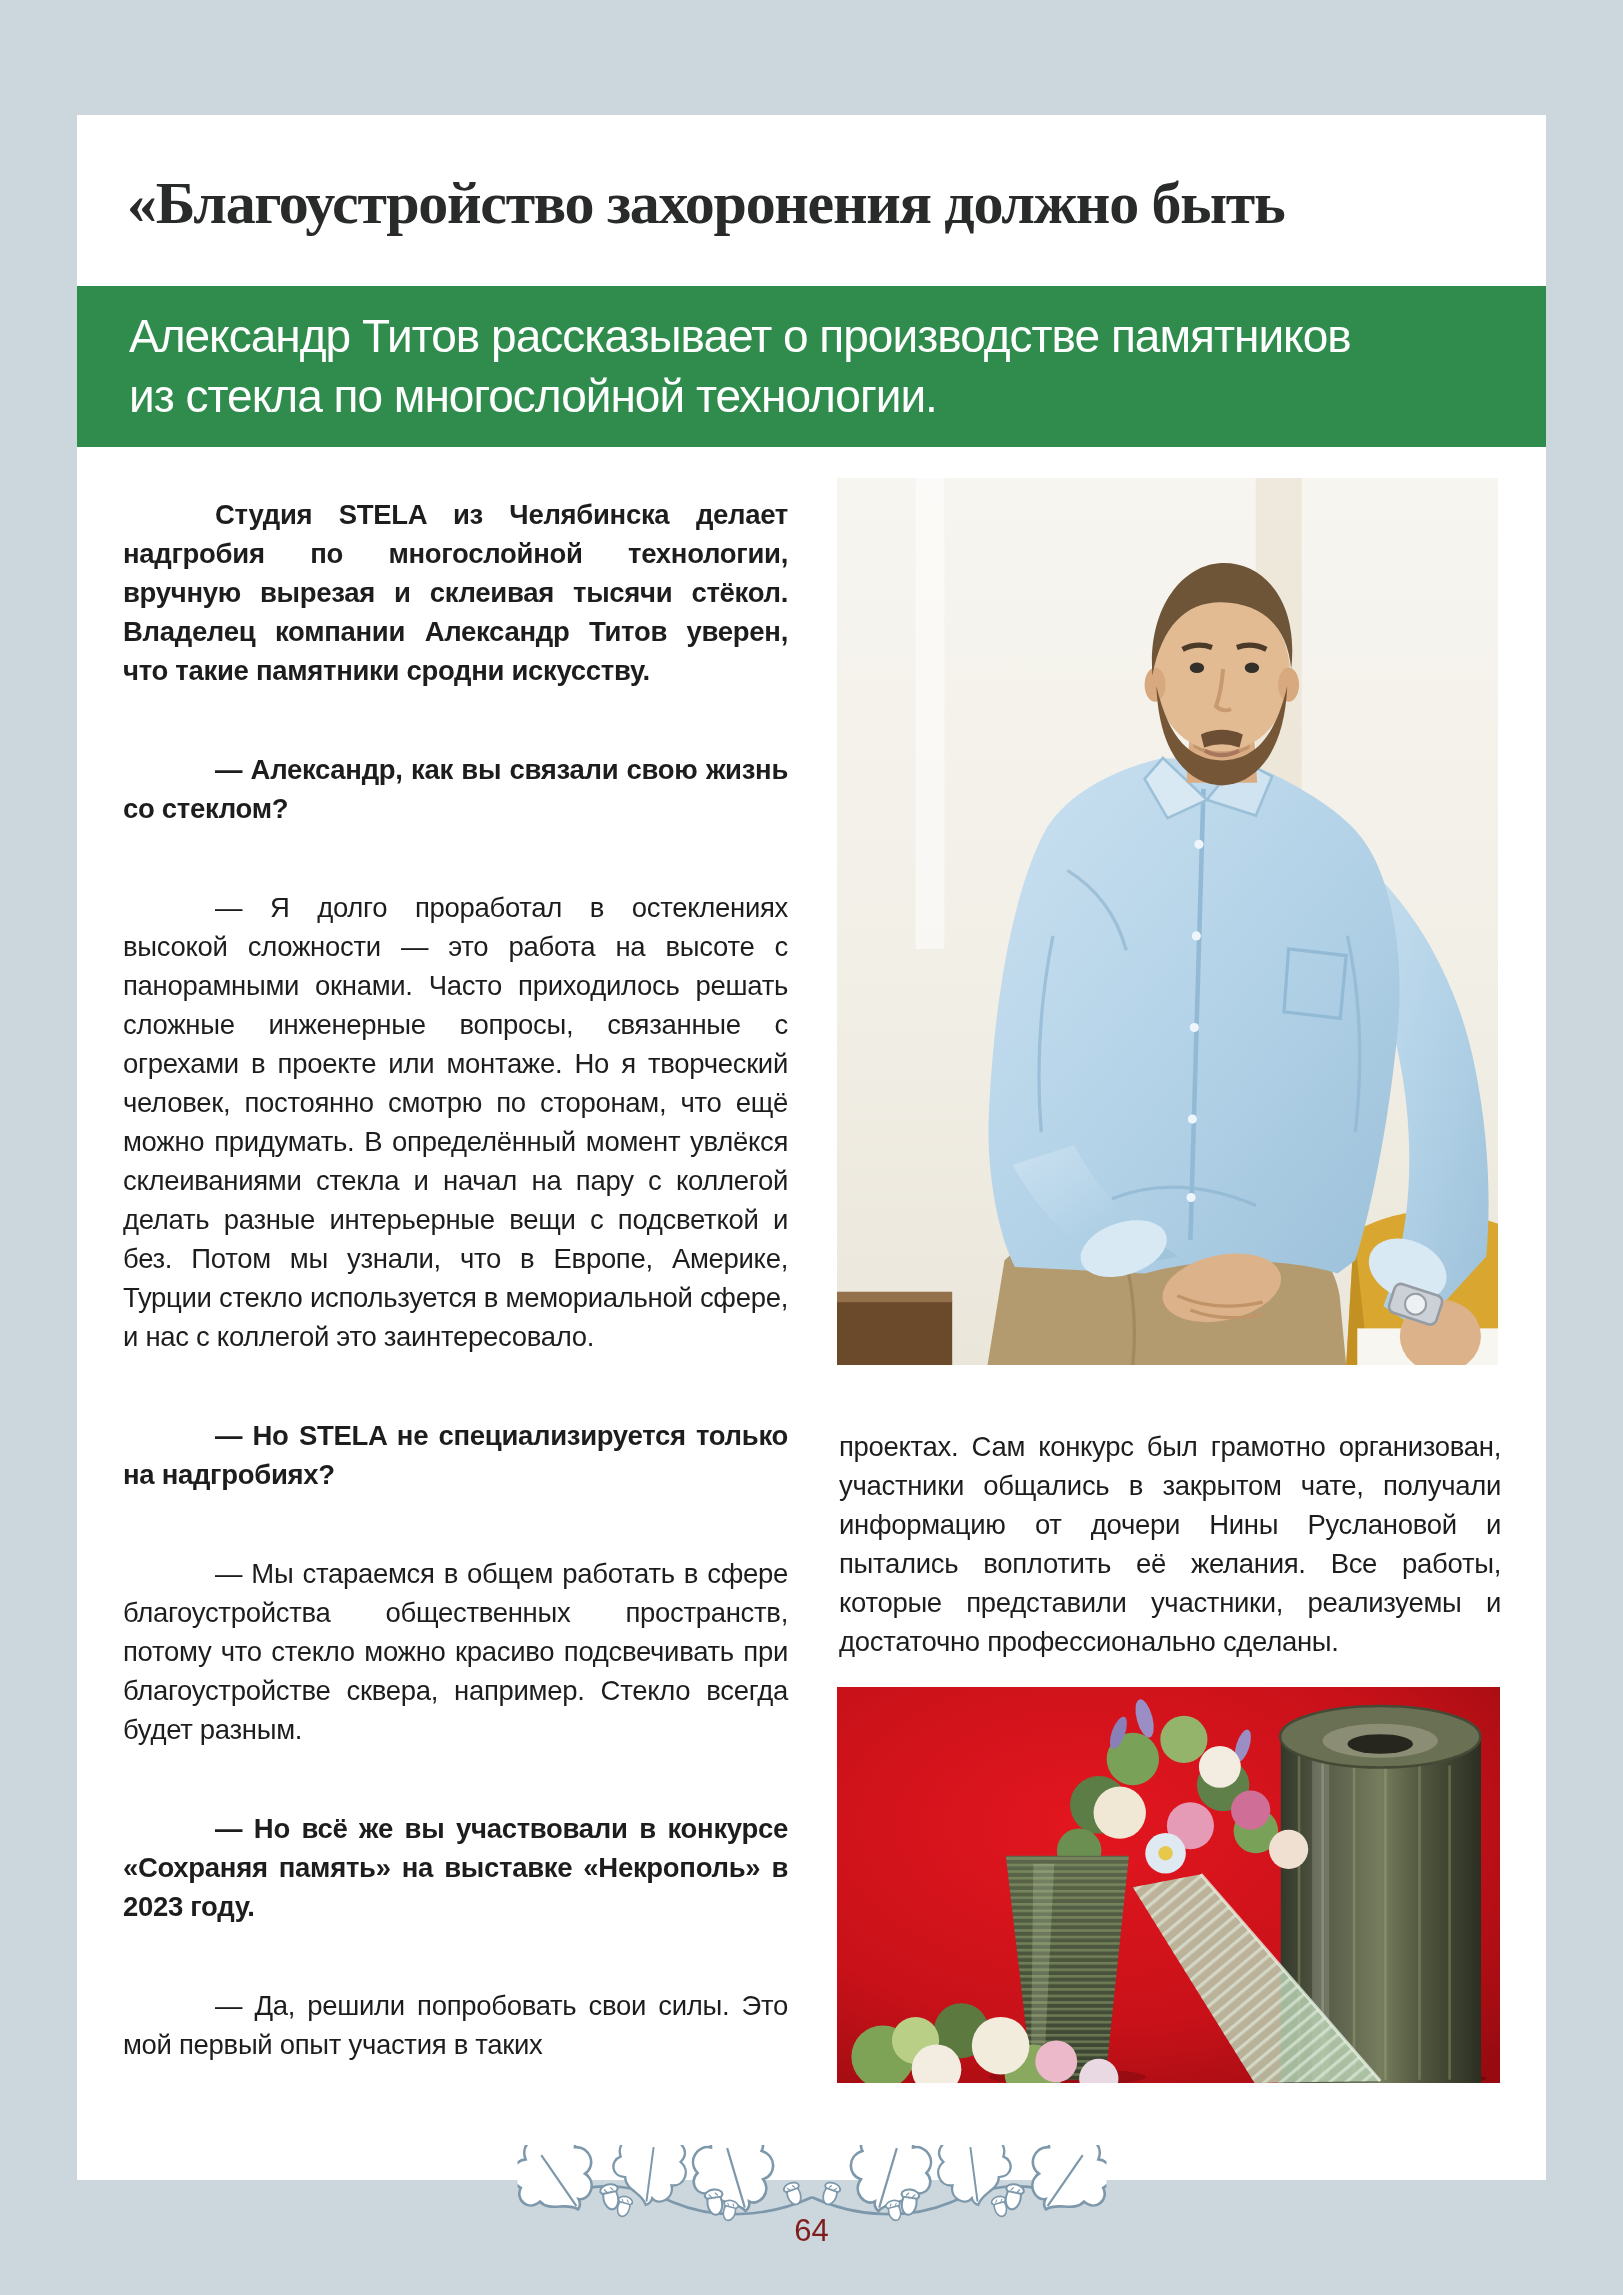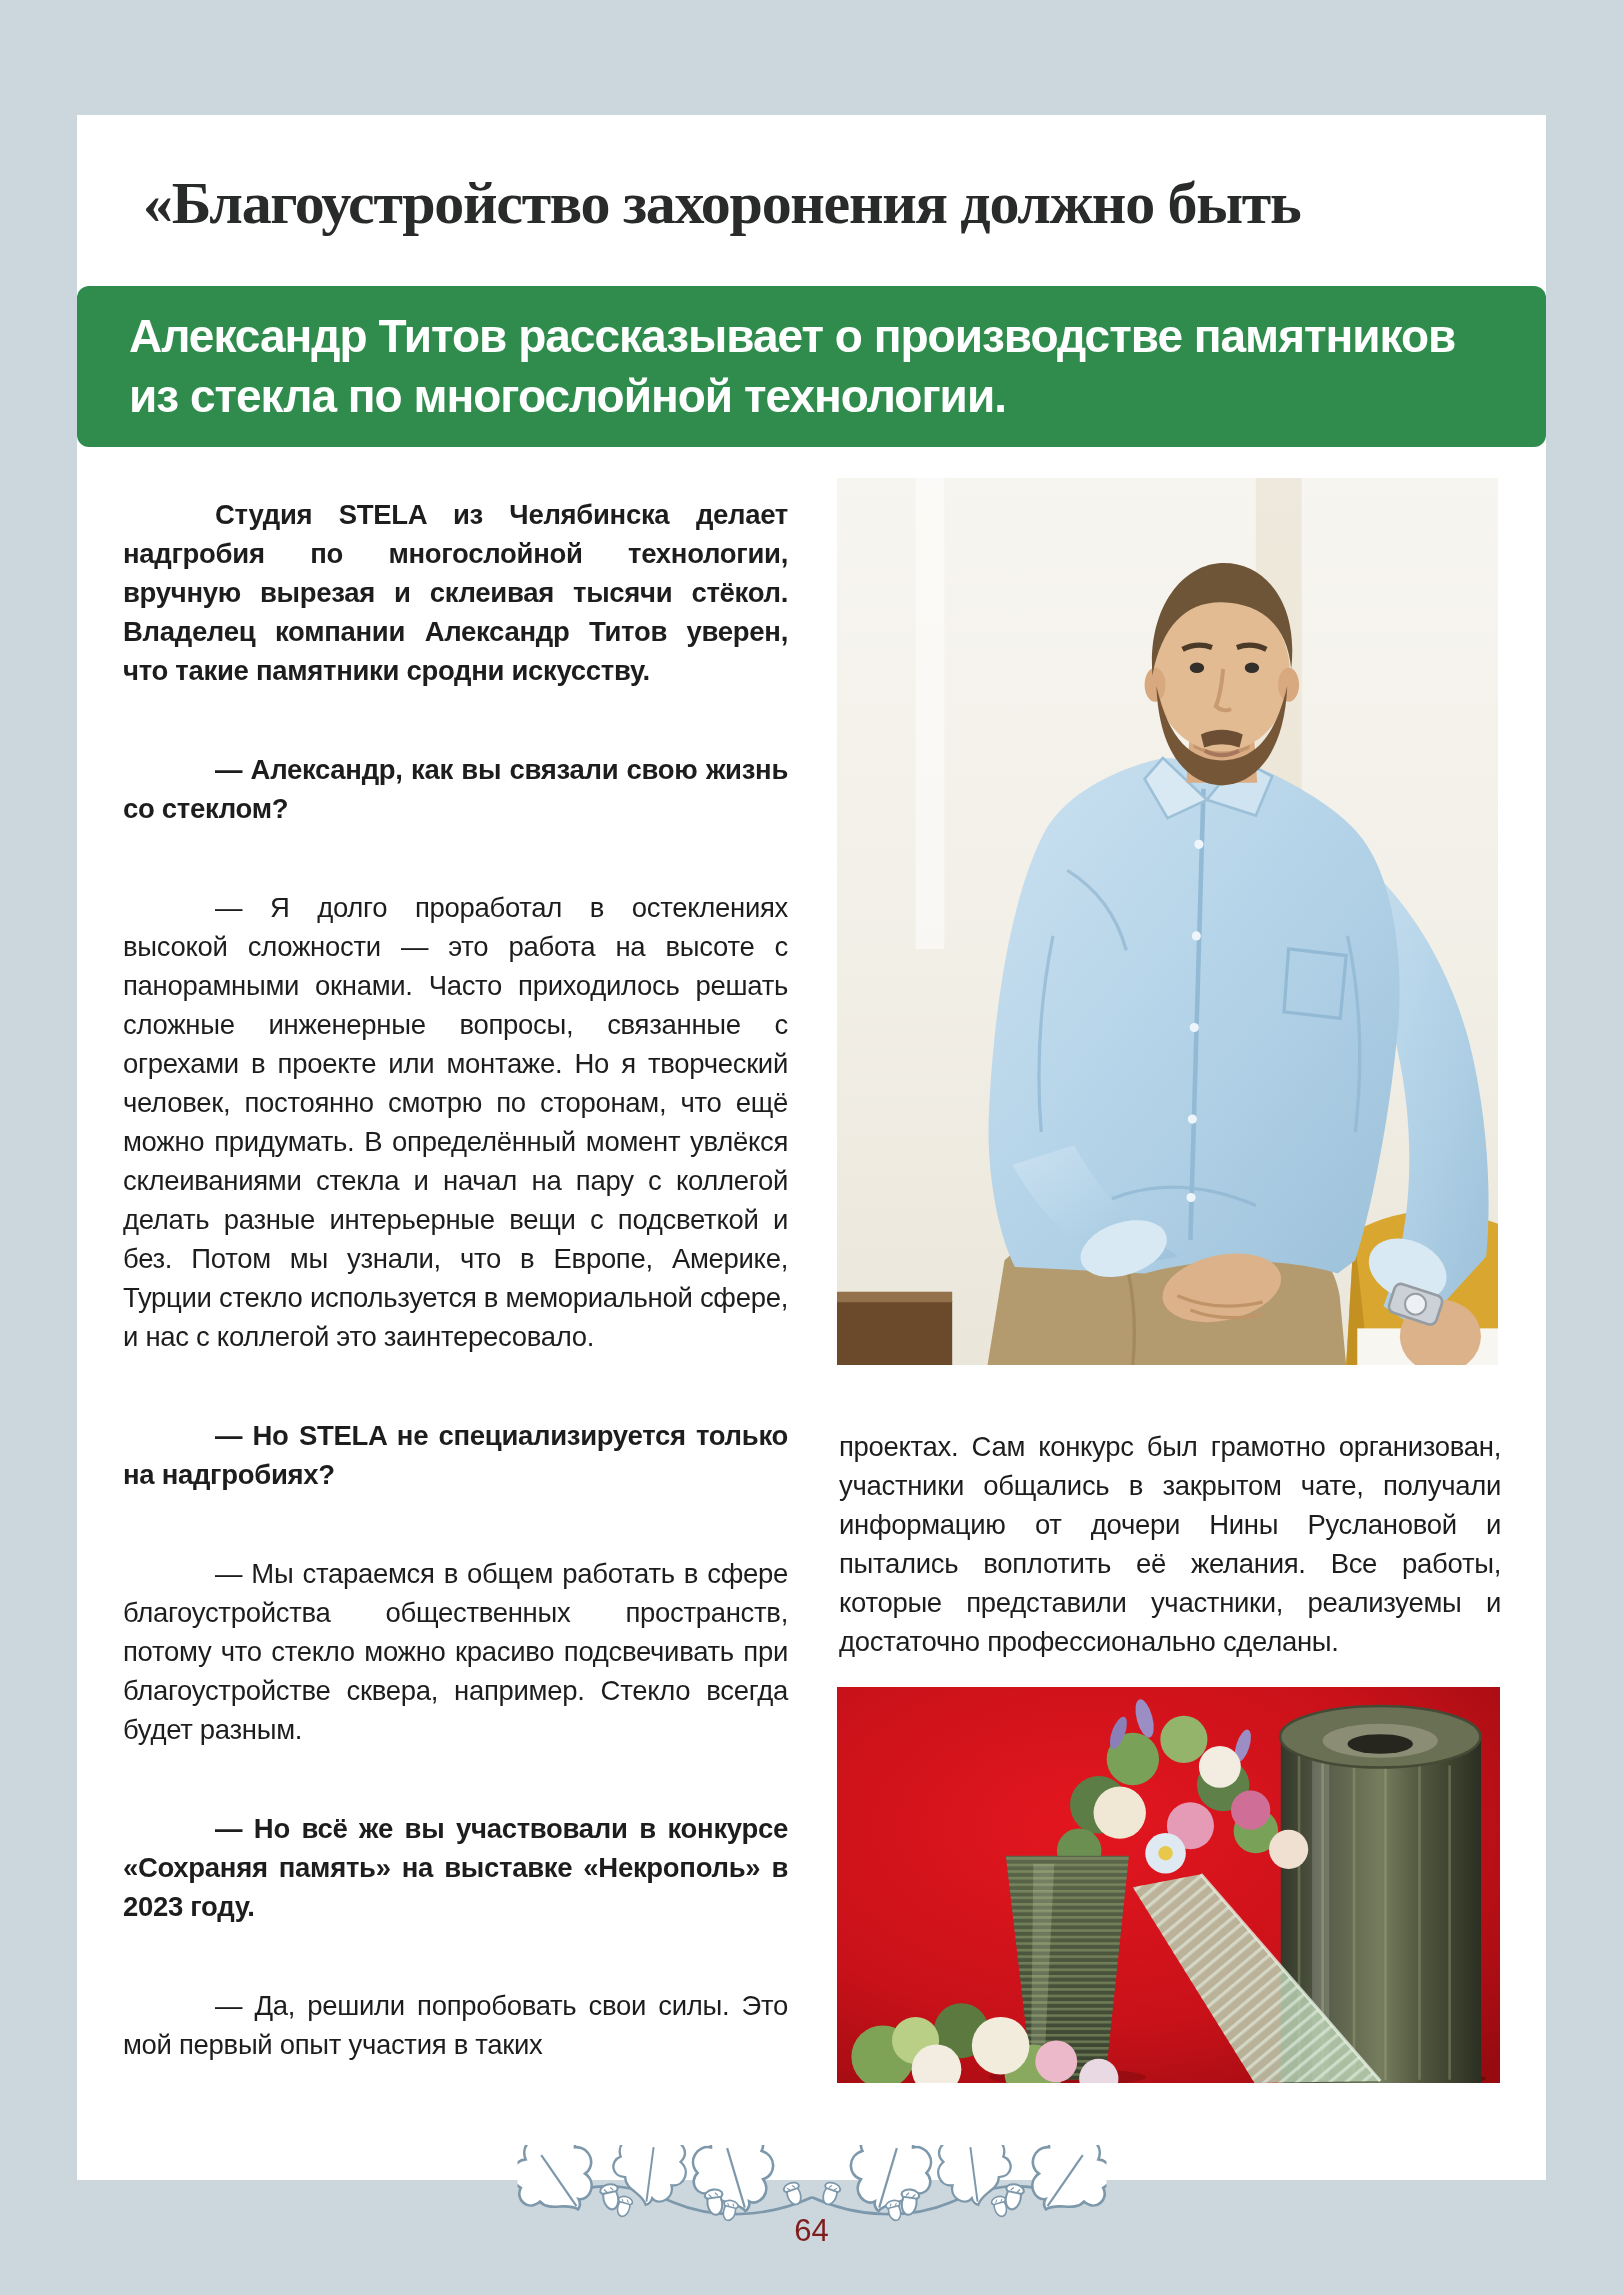--- a/index.html
+++ b/index.html
@@ -2,24 +2,24 @@
 <html lang="ru" style="font-size:10.5px"><head>
 <meta charset="utf-8">
 <style>
   html,body{margin:0;padding:0;}
   body{background:#b9c4cc;font-family:"Liberation Sans",sans-serif;}
   .canvas{position:relative;width:1623px;height:2295px;background:#ccd6dd;overflow:hidden;}
   .sheet{position:absolute;left:77px;top:115px;width:1469px;height:2065px;background:#ffffff;}
   .headline{position:absolute;left:50px;top:14.4px;width:1400px;
     font-family:"Liberation Serif",serif;font-weight:700;color:#282b29;
     font-size:60px;line-height:66px;letter-spacing:-1.3px;}
-  .headline span{display:block;white-space:nowrap;margin-left:16px;}
+  .headline span{display:block;white-space:nowrap;}
   .banner{position:absolute;left:0;top:171px;width:1469px;height:161px;background:#2f8c4d;
-    box-sizing:border-box;padding:19.6px 26px 0 52px;color:#ffffff;font-weight:700;
-    font-size:46px;line-height:60px;letter-spacing:-1px;border-radius:12px;}
+    box-sizing:border-box;padding:19.6px 26px 0 52px;color:#ffffff;font-weight:400;
+    font-size:46px;line-height:60px;letter-spacing:-1px;}
   .banner span{display:block;white-space:nowrap;}
   .col{position:absolute;color:#1d1d1d;font-size:27.5px;line-height:39px;letter-spacing:-0.3px;
     text-align:justify;hyphens:auto;}
   .col p{margin:0;text-indent:92px;}
   .col p + p{margin-top:60px;}
   .col-left{left:46px;top:380px;width:665px;}
   .col-right{left:762px;top:1280px;width:662px;margin-top:32px;}
   .lead{font-weight:700;}
   .question{font-weight:700;}
   .photo{position:absolute;display:block;}

